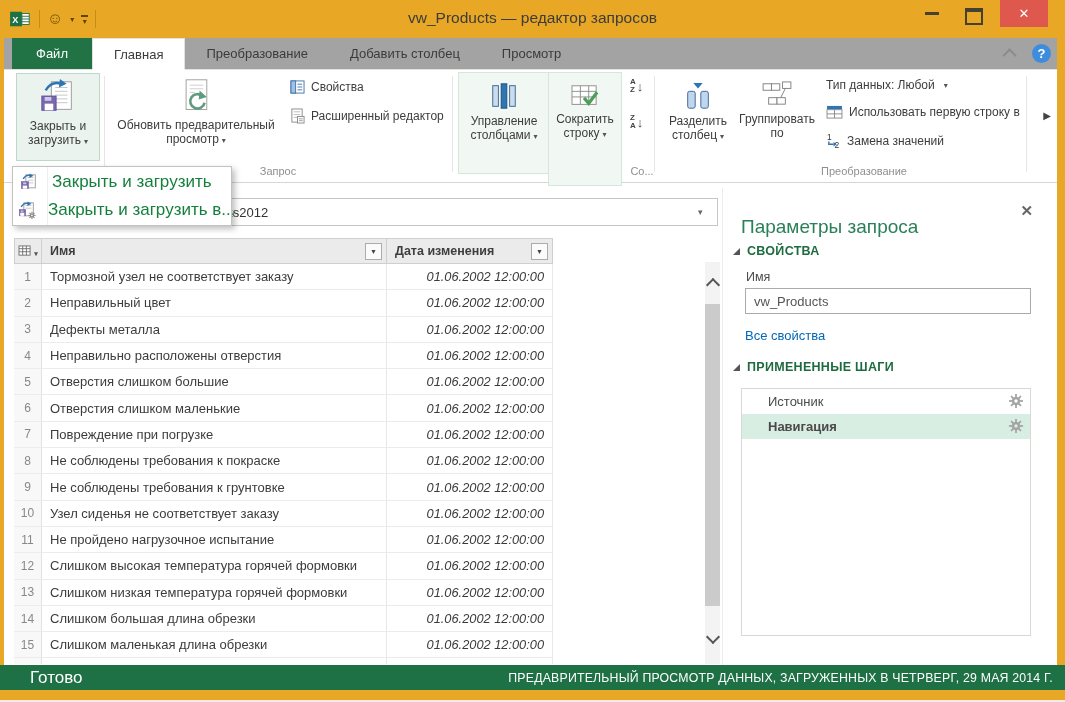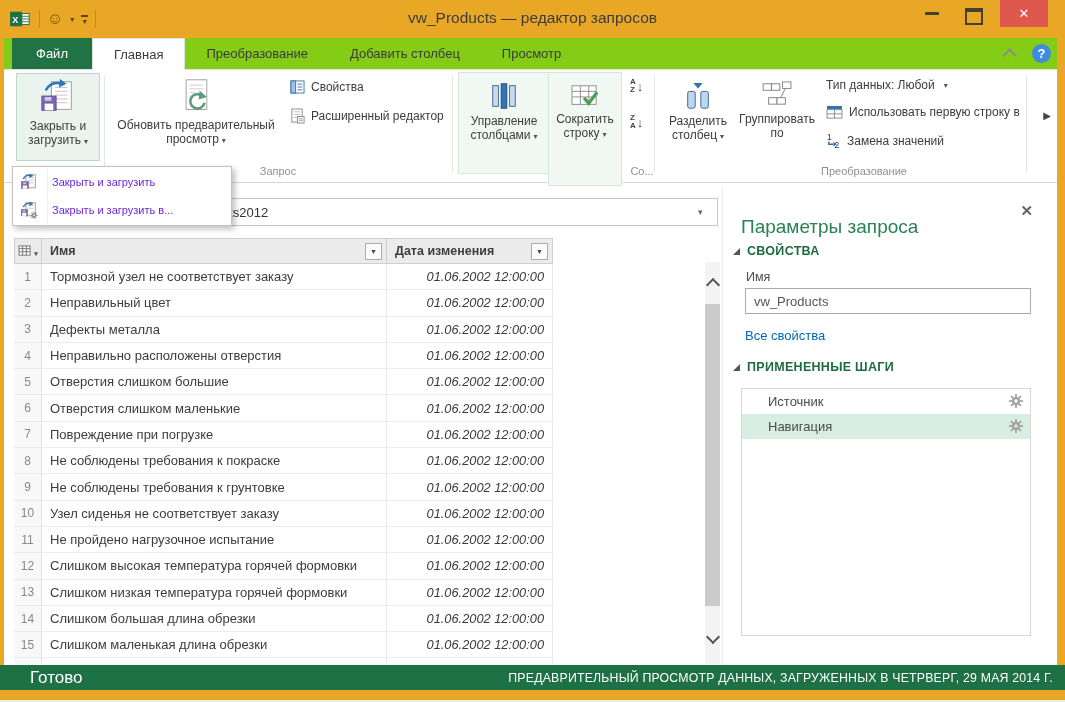--- a/index.html
+++ b/index.html
@@ -16,21 +16,21 @@
   .qat-sep{width:1px;height:18px;background:#C38E12;}
   .smiley{font-size:16px;color:#6E5300;line-height:16px;}
   .tiny-caret{font-size:8px;color:#5d4700;}
   .qat-custom{display:flex;flex-direction:column;align-items:center;line-height:5px;color:#5d4700;font-size:8px;}
   .qat-custom .bar{width:7px;height:2px;background:#5d4700;margin-bottom:2px;}
   .win-title{left:50%;top:9px;transform:translateX(-50%);font-size:15.5px;color:#3c3c3c;white-space:nowrap;}
   .btn-min{right:126px;top:12px;width:14px;height:3px;background:#46412f;}
   .btn-max{right:82px;top:8px;width:14px;height:11px;border:2px solid #46412f;border-top-width:4px;background:transparent;}
   .btn-close{right:17px;top:0;width:48px;height:27px;background:#DF584E;color:#fff;display:flex;align-items:center;justify-content:center;font-size:13px;}
   
-  .tabrow{left:4px;top:38px;width:1053px;height:32px;background:#84cc16;border-bottom:1px solid #E3E2E0;display:flex;align-items:stretch;box-sizing:border-box;}
+  .tabrow{left:4px;top:38px;width:1053px;height:32px;background:#a3a3a3;border-bottom:1px solid #E3E2E0;display:flex;align-items:stretch;box-sizing:border-box;}
   .tab{display:flex;align-items:center;padding:0 21px;font-size:13px;color:#3b3b3b;white-space:nowrap;}
   .tab.file{background:#217346;color:#fff;padding:0 24px;margin-left:8px;}
   .tab.active{background:#fff;border:1px solid #E1E1E1;border-bottom:1px solid #fff;margin-bottom:-1px;}
   .tabrow-right{position:absolute;right:14px;top:44px;display:flex;align-items:center;gap:16px;}
   .chev-collapse{width:8px;height:8px;border-left:2px solid #8b8b8b;border-top:2px solid #8b8b8b;transform:rotate(45deg) translateY(2px);}
   .help-btn{width:19px;height:19px;border-radius:50%;background:#3E8DDD;color:#fff;font-size:13px;font-weight:bold;display:flex;align-items:center;justify-content:center;}
   
   .ribbon{left:4px;top:70px;width:1053px;height:113px;background:#fff;border-bottom:1px solid #D6D6D6;box-sizing:border-box;}
   .vsep{position:absolute;top:6px;height:96px;width:1px;background:#E6E6E6;}
   .grouplabel{position:absolute;bottom:5px;font-size:11px;color:#8f8f8f;text-align:center;white-space:nowrap;}
@@ -80,33 +80,33 @@
   .panel-title{position:absolute;left:16px;top:12px;font-size:19px;color:#2B8157;margin-top:16px;}
   .panel-close{position:absolute;right:20px;top:14px;font-size:15px;color:#666;font-weight:bold;}
   .sec-head{position:absolute;display:flex;align-items:center;}
   .tri{width:0;height:0;border-bottom:7px solid #555;border-left:7px solid transparent;margin-right:7px;}
   .sec-label{font-size:12.5px;font-weight:bold;color:#1F6B40;letter-spacing:.3px;}
   .name-label{position:absolute;left:21px;top:82px;font-size:12.5px;color:#4a4a4a;}
   .name-input{position:absolute;left:20px;top:100px;width:286px;height:26px;border:1px solid #ABABAB;box-sizing:border-box;font-size:13px;color:#555;padding-left:8px;font-family:"Liberation Sans",sans-serif;}
   .all-props{position:absolute;left:20px;top:140px;font-size:13px;color:#0068B6;}
   .steps-box{position:absolute;left:16px;top:200px;width:290px;height:248px;border:1px solid #D8D8D8;box-sizing:border-box;background:#fff;overflow:hidden;}
   .step-row{height:25px;display:flex;align-items:center;font-size:13px;color:#4a4a4a;position:relative;padding-left:26px;}
-  .step-row.selected{background:#D9EEE2;}
+  .step-row.selected{background:#D9EEE2;font-weight:bold;}
   .step-gear{position:absolute;right:7px;top:5px;}
   .gear-hole{fill:#fff;}
   .step-row.selected .gear-hole{fill:#D9EEE2;}
   
   .statusbar{left:0;top:665px;width:1065px;height:25px;background:#1E7145;color:#fff;display:flex;align-items:center;justify-content:space-between;box-sizing:border-box;padding:0 12px 0 14px;}
   .status-left{font-size:17px;margin-left:16px;}
   .status-right{font-size:12.3px;letter-spacing:.2px;}
   
   .menu{left:12px;top:166px;width:218px;background:#fff;border:1px solid #C2C2C2;box-shadow:3px 3px 6px rgba(0,0,0,.25);z-index:60;padding:1px 0;}
   .menu-item{height:28px;display:flex;align-items:center;position:relative;}
   .menu-item .mi-icon{width:22px;margin-left:5px;display:flex;justify-content:center;}
-  .menu-item .mi-label{margin-left:12px;font-size:11px;color:#6d28d9;white-space:nowrap;}
+  .menu-item .mi-label{margin-left:12px;font-size:17px;color:#15803d;white-space:nowrap;}
   .menu-vline{position:absolute;left:34px;top:0;bottom:0;width:1px;background:#EFEFEF;}
   svg{display:block;}
 </style>
 </head>
 <body>
 
 <div class="window">
 
   <div class="abs titlebar">
     <div class="qat">

